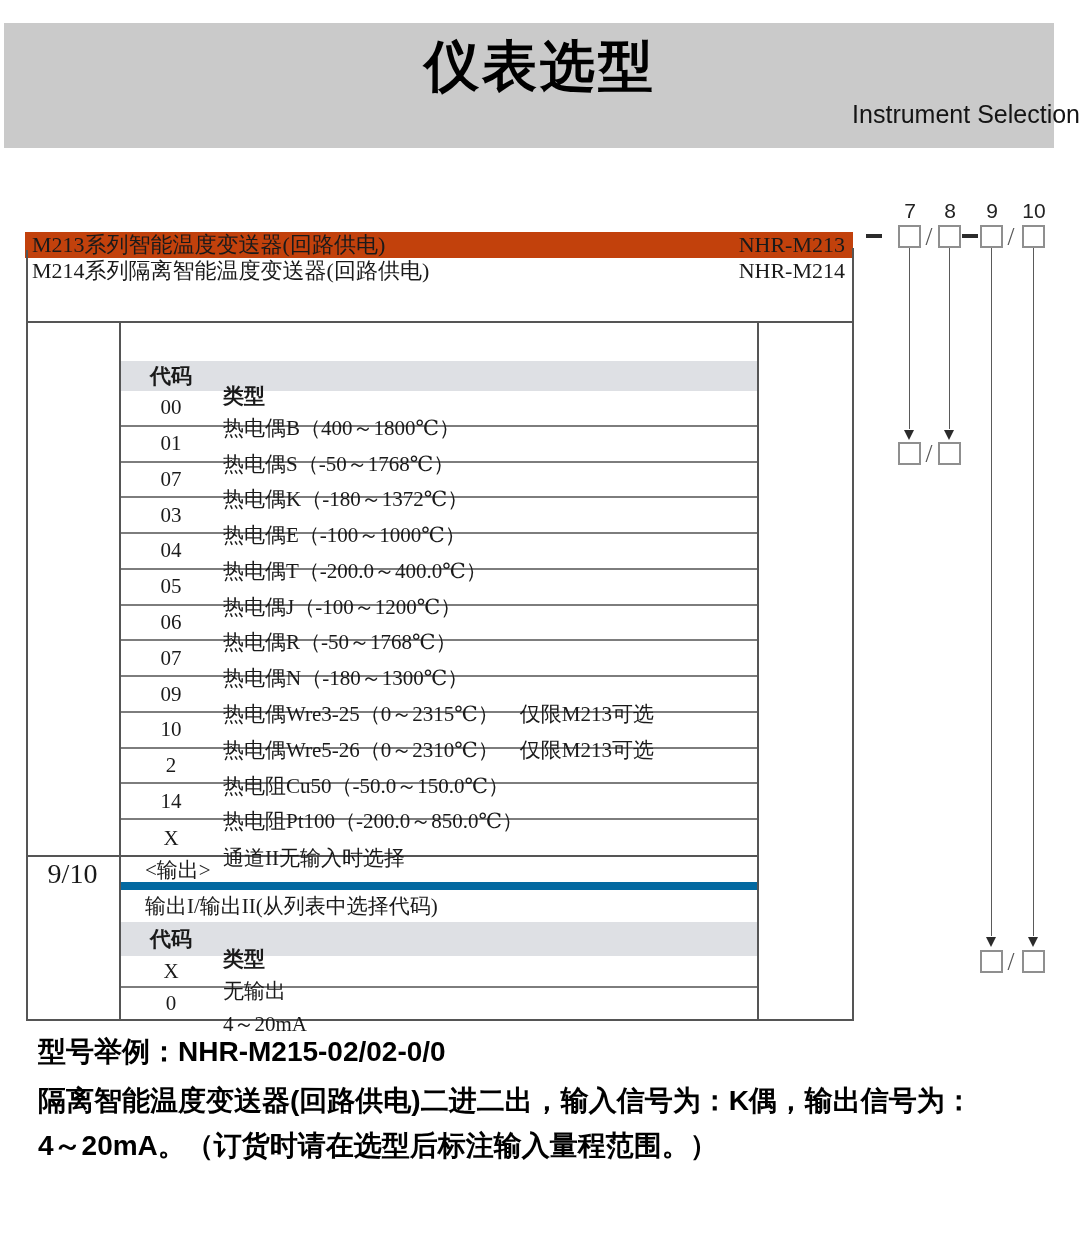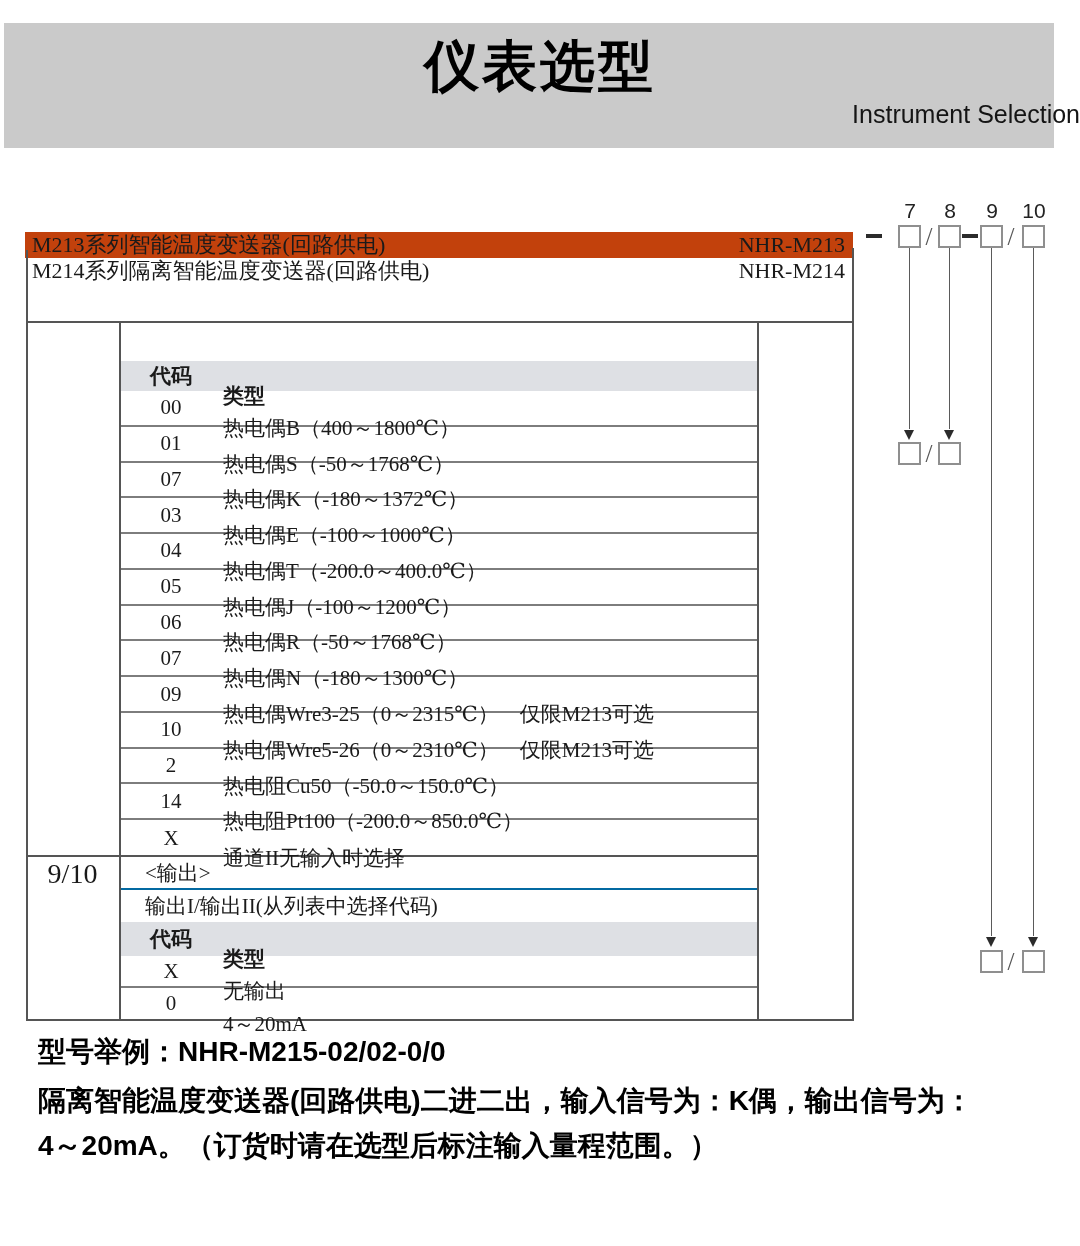--- a/index.html
+++ b/index.html
@@ -49,21 +49,21 @@
   }
   .thead-1{top:361px;}
   .code-cell{width:100px;text-align:center;flex:0 0 auto;}
   .type-cell{flex:1;padding-left:2px;margin-top:40px;}
   .t1-rows{position:absolute;left:121px;top:391px;width:636px;}
   .t1-rows .trow{height:35.77px;border-bottom:2px solid #7d7d7d;box-sizing:border-box;
     display:flex;align-items:center;font-size:21px;}
   .t1-rows .trow:last-child{border-bottom:none;}
   .t2{position:absolute;left:121px;top:857px;width:636px;font-size:21px;}
   .t2 .orow{box-sizing:border-box;display:flex;align-items:center;}
-  .t2 .o-title{height:33px;border-bottom:2px solid #0369a1;padding-left:24px;}
+  .t2 .o-title{height:33px;border-bottom:8px solid #0369a1;padding-left:24px;}
   .t2 .o-sub{height:32px;padding-left:24px;text-align:right;}
   .t2 .o-head{height:34px;background:#dee0e4;font-weight:bold;}
   .t2 .o-r1{height:32px;border-bottom:2px solid #7d7d7d;}
   .t2 .o-r2{height:31px;}
   .pos-label{
     position:absolute;left:26px;top:858px;width:93px;height:32px;
     text-align:center;font-size:28px;line-height:32px;
   }
   
   .pos-num{

